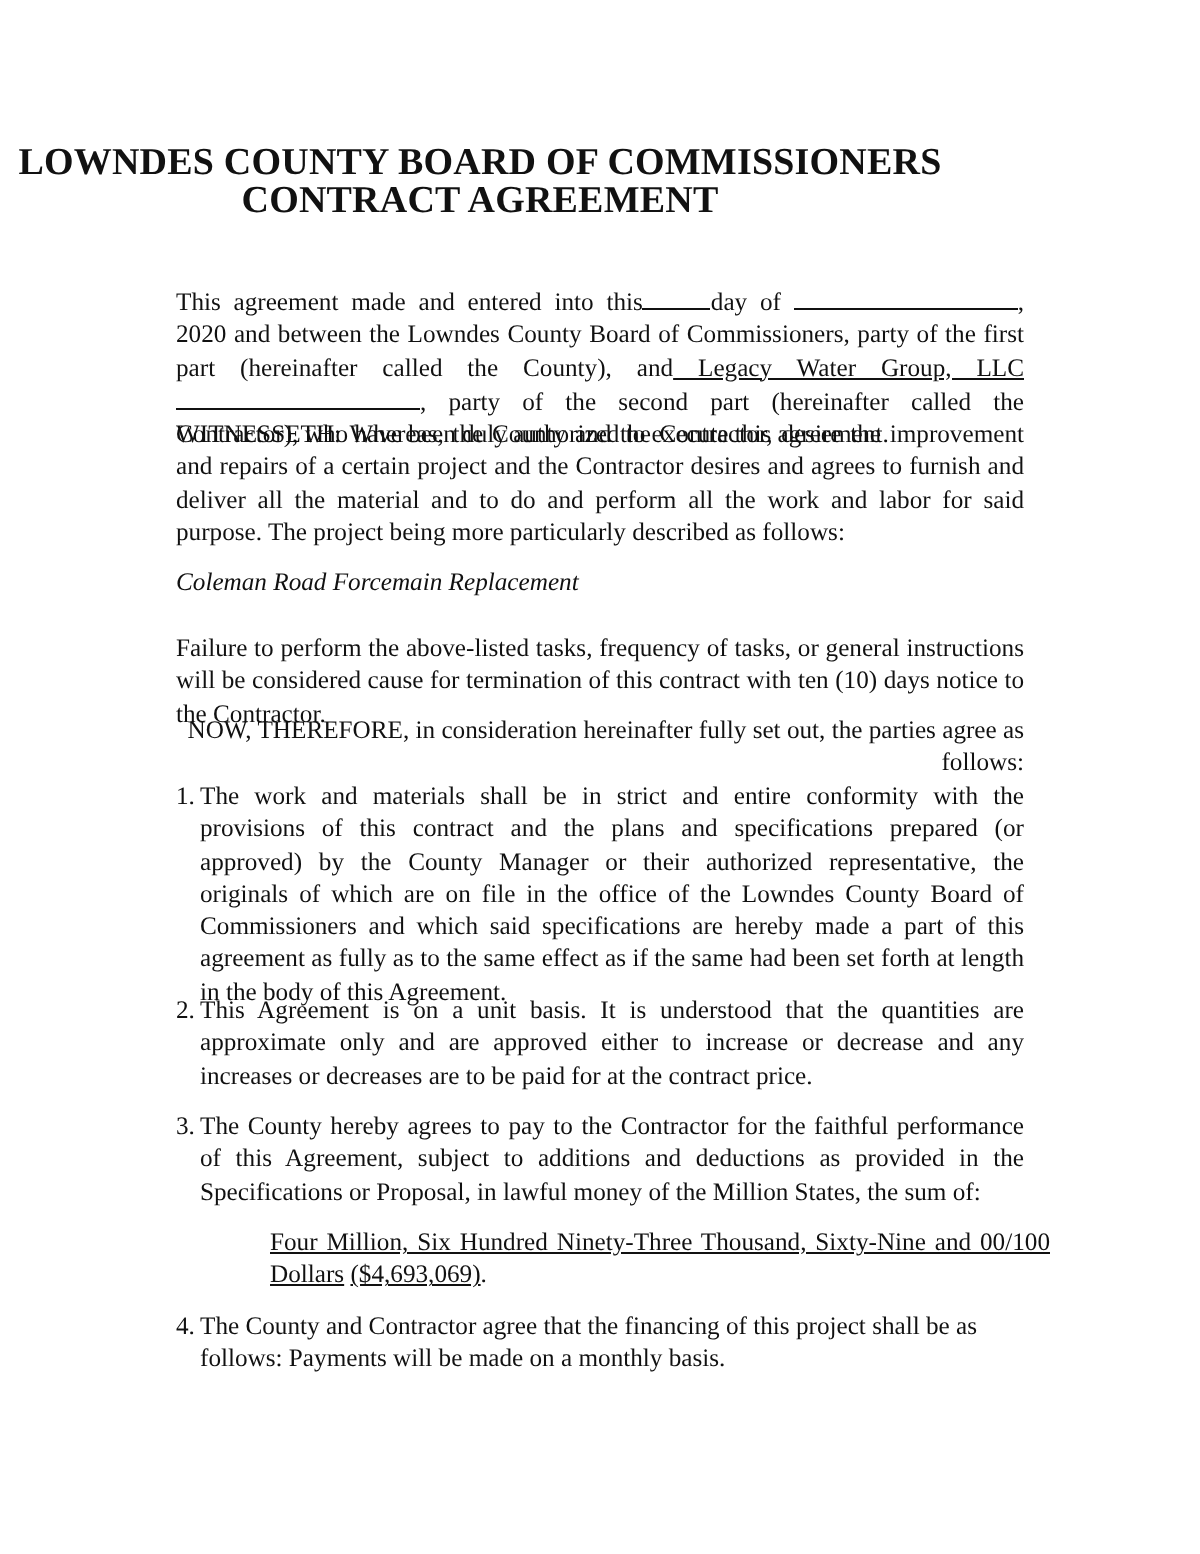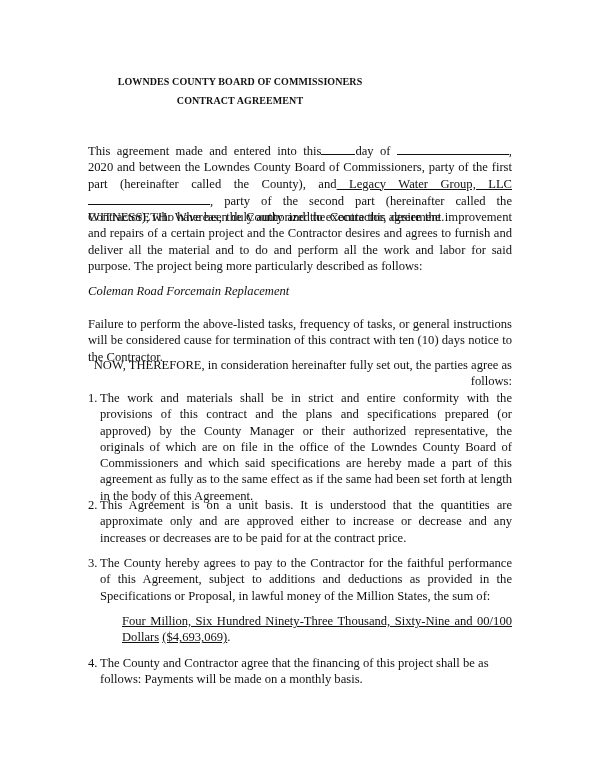--- a/index.html
+++ b/index.html
@@ -4,21 +4,21 @@
 <style>
   html, body { margin: 0; padding: 0; background: #ffffff; }
   body {
     width: 600px; height: 777px; overflow: hidden;
     font-family: "Liberation Serif", "DejaVu Serif", serif;
     color: #111111;
   }
   .page { position: relative; width: 600px; height: 777px; background: #fff; }
   .title {
     position: absolute; left: 0; width: 480px; text-align: center;
-    font-weight: bold; font-size: 10px; line-height: 19px; letter-spacing: 0.1px;
+    font-weight: bold; font-size: 19px; line-height: 19px; letter-spacing: 0.1px;
   }
   .t1 { top: 72px; }
   .t2 { top: 91px; }
   .para {
     position: absolute; left: 88px; width: 424px;
     font-size: 12.6px; line-height: 16.3px; text-align: justify;
   }
   .blank { display: inline-block; border-bottom: 1px solid #111; height: 12px; vertical-align: baseline; }
   .u { text-decoration: underline; }
   .item { position: absolute; left: 88px; width: 424px; font-size: 12.6px; line-height: 16.3px; }
@@ -54,21 +54,21 @@
   <div class="item" style="top:497px;">
     <span class="num">2.</span>
     <div class="body">This Agreement is on a unit basis.  It is understood that the quantities are approximate only and are approved either to increase or decrease and any increases or decreases are to be paid for at the contract price.</div>
   </div>
 
   <div class="item" style="top:555px;">
     <span class="num">3.</span>
     <div class="body">The County hereby agrees to pay to the Contractor for the faithful performance of this Agreement, subject to additions and deductions as provided in the Specifications or Proposal, in lawful money of the Million States, the sum of:</div>
   </div>
 
-  <div class="sum" style="top:613px;">
+  <div class="sum" style="top:613px;margin-left:13px;">
     <span class="ul">Four Million, Six Hundred Ninety-Three Thousand, Sixty-Nine and 00/100 Dollars</span>
     <span class="ul">($4,693,069)</span><span>.</span>
   </div>
 
   <div class="item" style="top:655px;">
     <span class="num">4.</span>
     <div class="body" style="text-align:left;">The County and Contractor agree that the financing of this project shall be as follows: Payments will be made on a monthly basis.</div>
   </div>
 </div>
 

